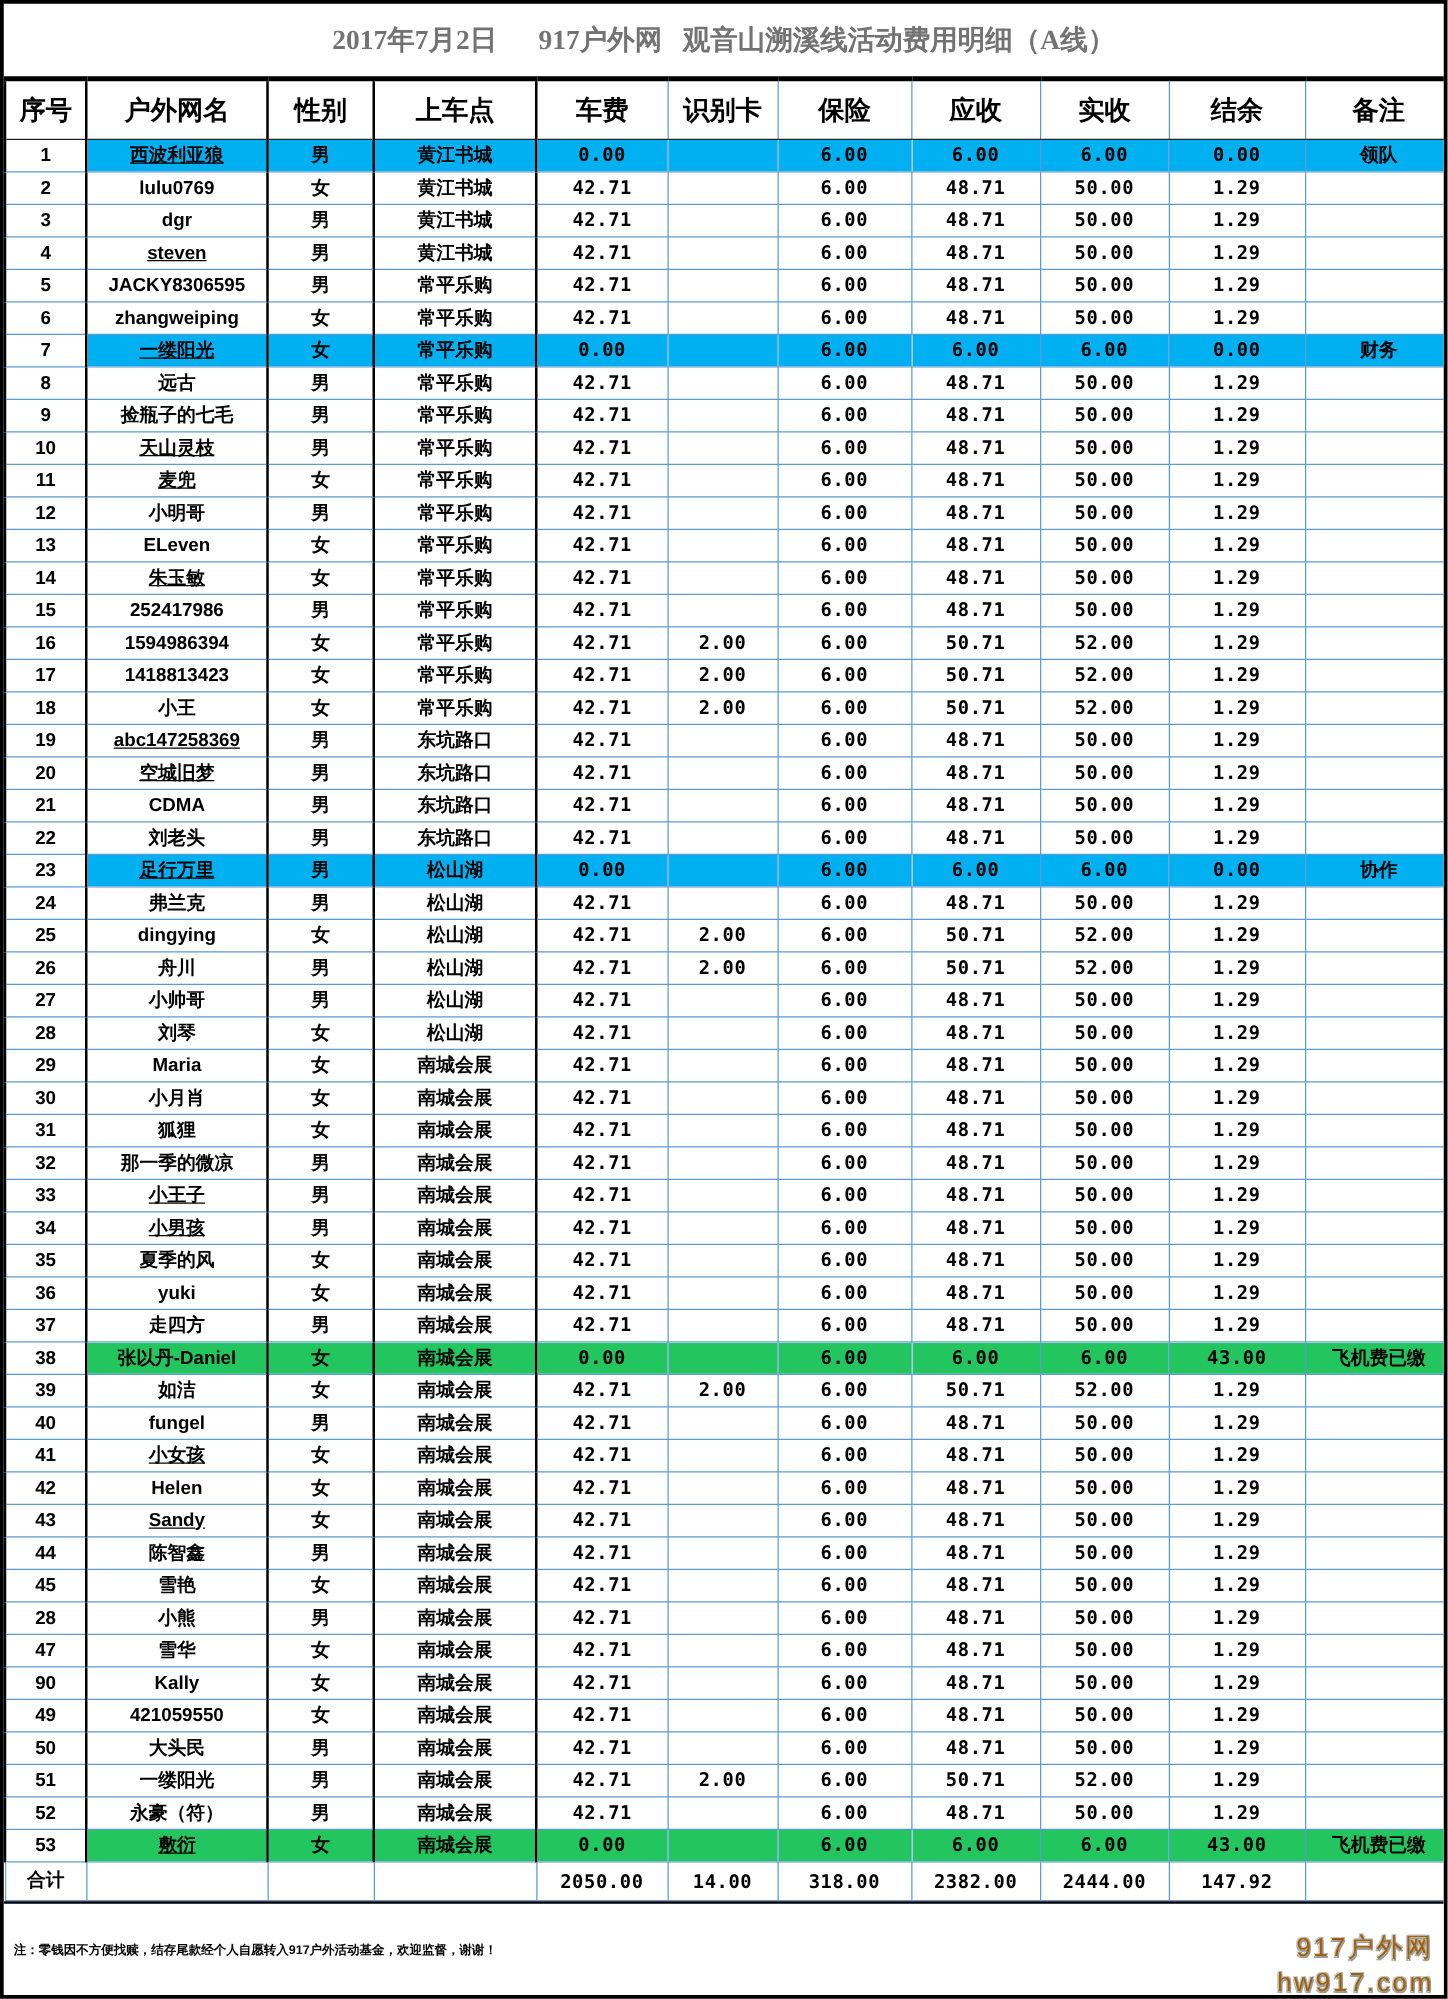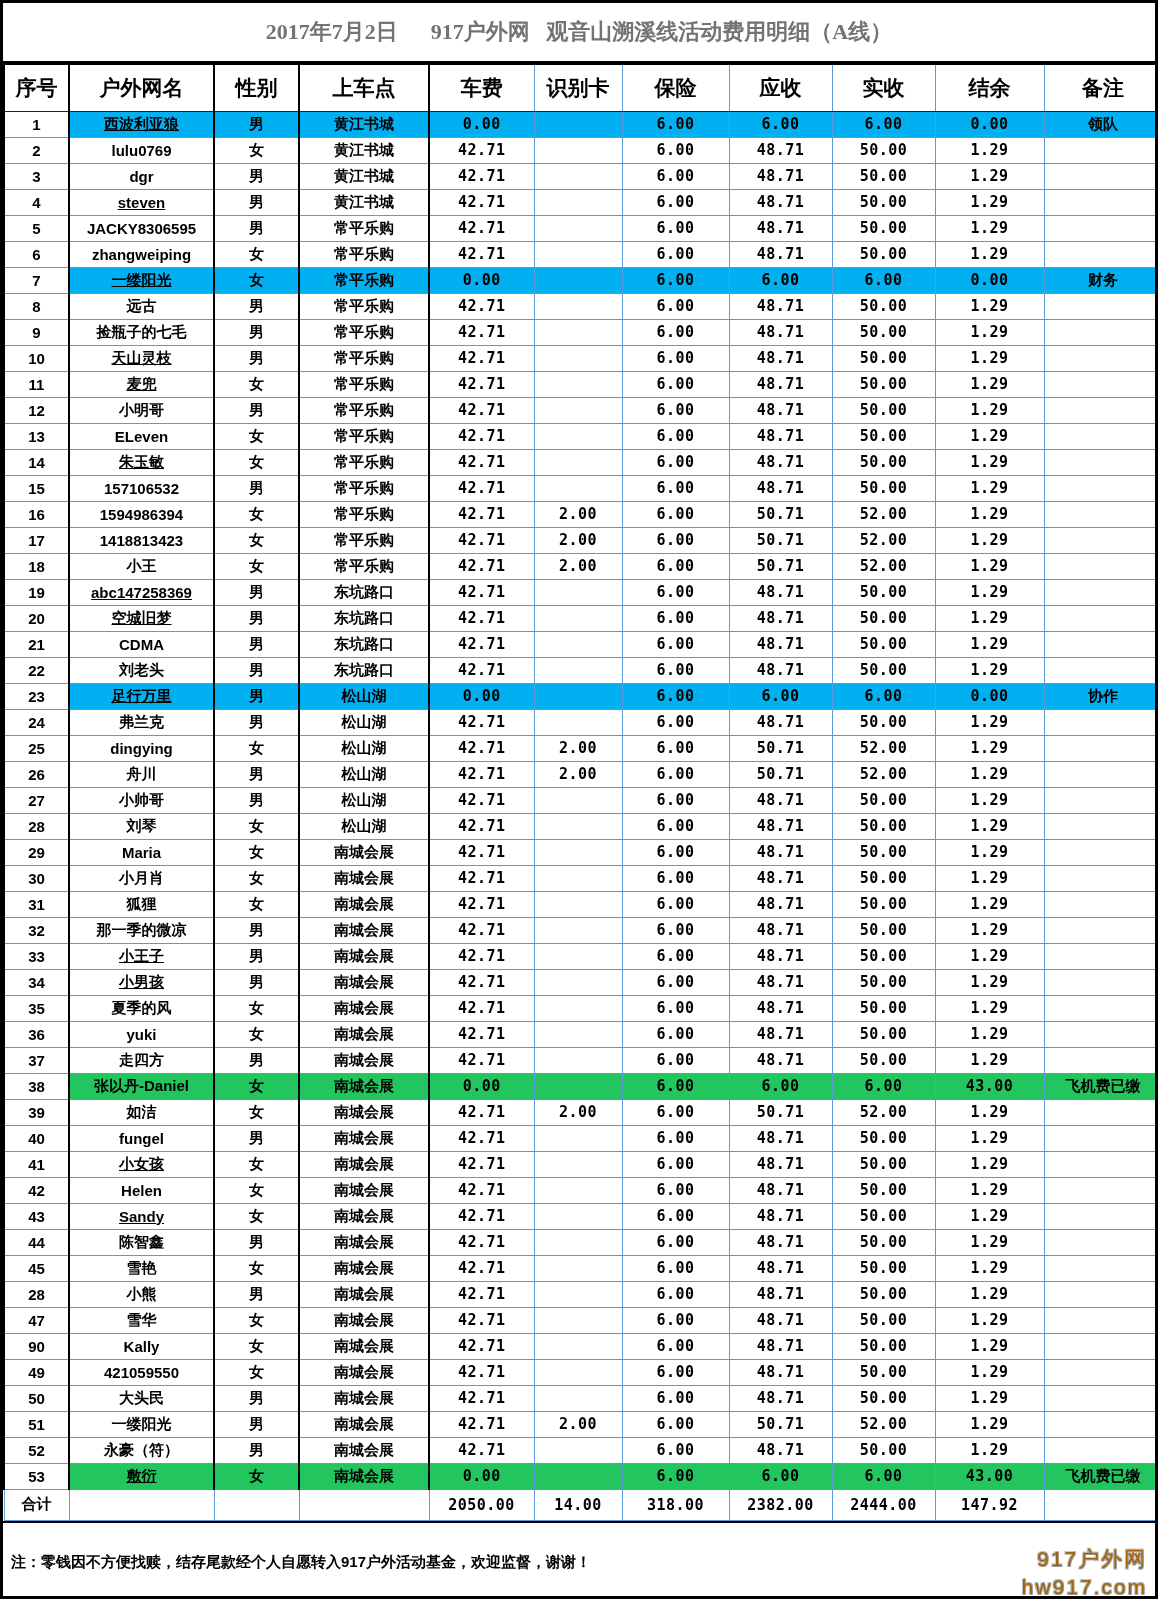--- a/index.html
+++ b/index.html
@@ -54,21 +54,21 @@
   tr.hl-blue td:not(:first-child){background:#00b0f0;margin-top:36px;}
   tr.hl-red  td:not(:first-child){background:#22c55e;}
   td.name.u span{text-decoration:underline;}
   .footer{
     flex:1;position:relative;
     border-top:2px solid #000;
     background:#fff;
   }
   .footer .note{
     position:absolute;left:8px;top:30px;
-    font-size:15px;font-weight:bold;color:#000;
+    font-size:10px;font-weight:bold;color:#000;
   }
   .footer .watermark{
     position:absolute;right:8px;top:22px;
     text-align:right;line-height:1.35;
     font-size:21px;font-weight:normal;
     color:#a16207;
     text-shadow:1px 1px 0 #9a9a9a,-1px -1px 0 #c8c8c8,1px -1px 0 #b0b0b0,-1px 1px 0 #b0b0b0;
     letter-spacing:2px;
   }
 </style>
@@ -288,21 +288,21 @@
           <td data-name="cell-fare" class="num">42.71</td>
           <td data-name="cell-card" class="num"></td>
           <td data-name="cell-insurance" class="num">6.00</td>
           <td data-name="cell-due" class="num">48.71</td>
           <td data-name="cell-paid" class="num">50.00</td>
           <td data-name="cell-balance" class="num">1.29</td>
           <td data-name="cell-remark"></td>
         </tr>
         <tr data-name="table-row">
           <td data-name="cell-no">15</td>
-          <td data-name="cell-name" class="name"><span data-name="participant-name">157106532</span></td>
+          <td data-name="cell-name" class="name"><span data-name="participant-name">252417986</span></td>
           <td data-name="cell-gender">男</td>
           <td data-name="cell-stop">常平乐购</td>
           <td data-name="cell-fare" class="num">42.71</td>
           <td data-name="cell-card" class="num"></td>
           <td data-name="cell-insurance" class="num">6.00</td>
           <td data-name="cell-due" class="num">48.71</td>
           <td data-name="cell-paid" class="num">50.00</td>
           <td data-name="cell-balance" class="num">1.29</td>
           <td data-name="cell-remark"></td>
         </tr>

